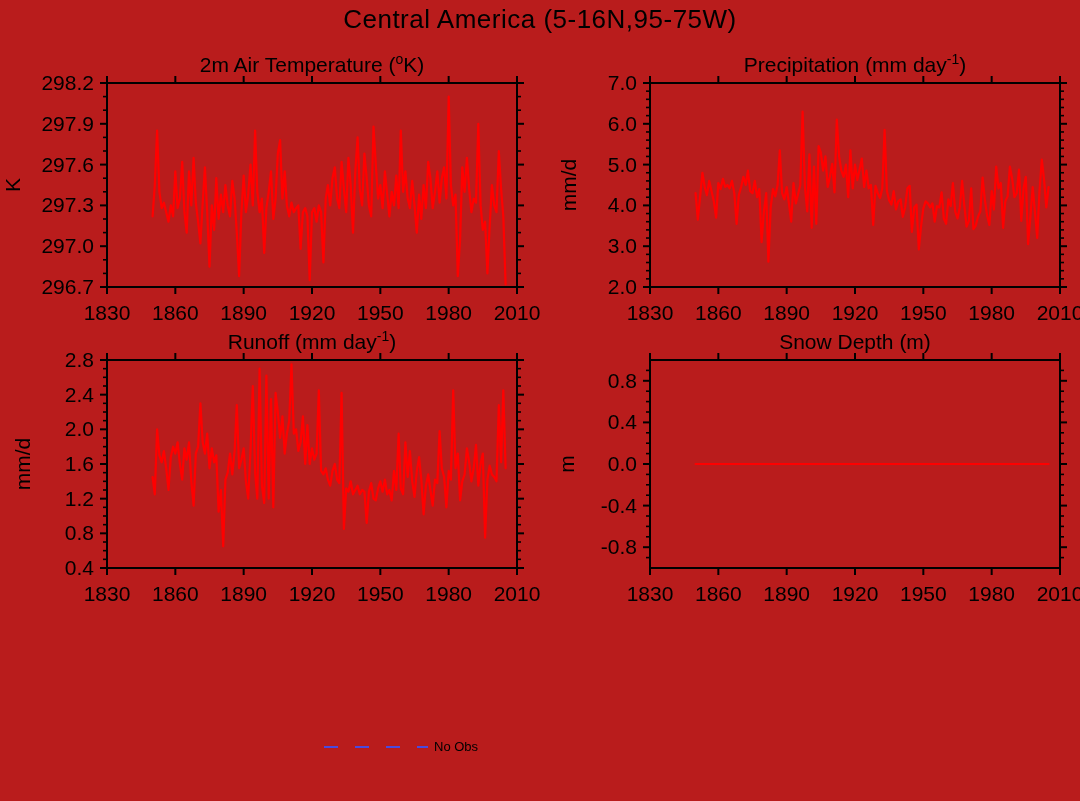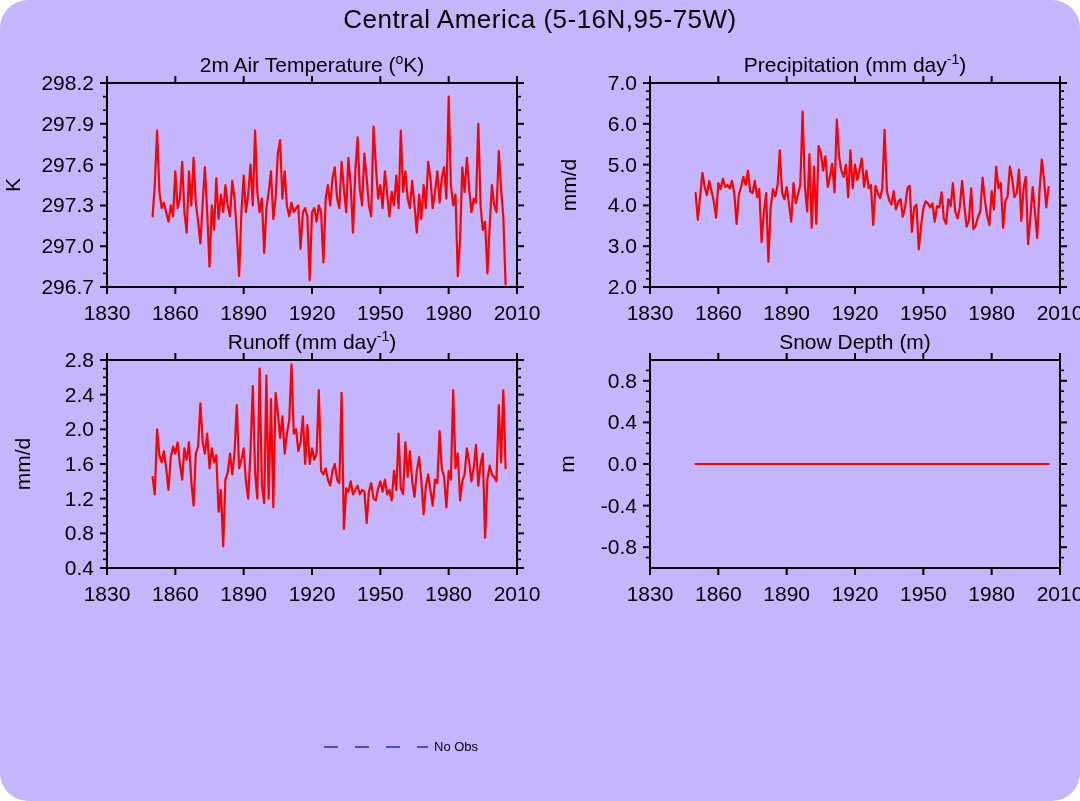--- a/index.html
+++ b/index.html
@@ -1,23 +1,22 @@
 <!DOCTYPE html>
 <html><head>
 <meta charset="utf-8">
 <style>
   html,body{margin:0;padding:0;background:#ffffff;}
   .page{
     position:relative;
     width:1080px;height:801px;
-    background:#c4b5fd;
+    background:#b91c1c;
     font-family:"Liberation Sans", sans-serif;
     color:#000;
     overflow:hidden;
-    border-radius:28px;
   }
   .main-title{
     position:absolute;top:4px;left:0;width:1080px;
     text-align:center;font-size:26px;font-weight:400;margin:0;
     letter-spacing:0.5px;
   }
   #charts{position:absolute;left:0;top:0;}
   #charts text{font-family:"Liberation Sans", sans-serif;fill:#000;}
   .legend-row{position:absolute;display:flex;align-items:center;}
   .legend-row .sample{display:block;}

